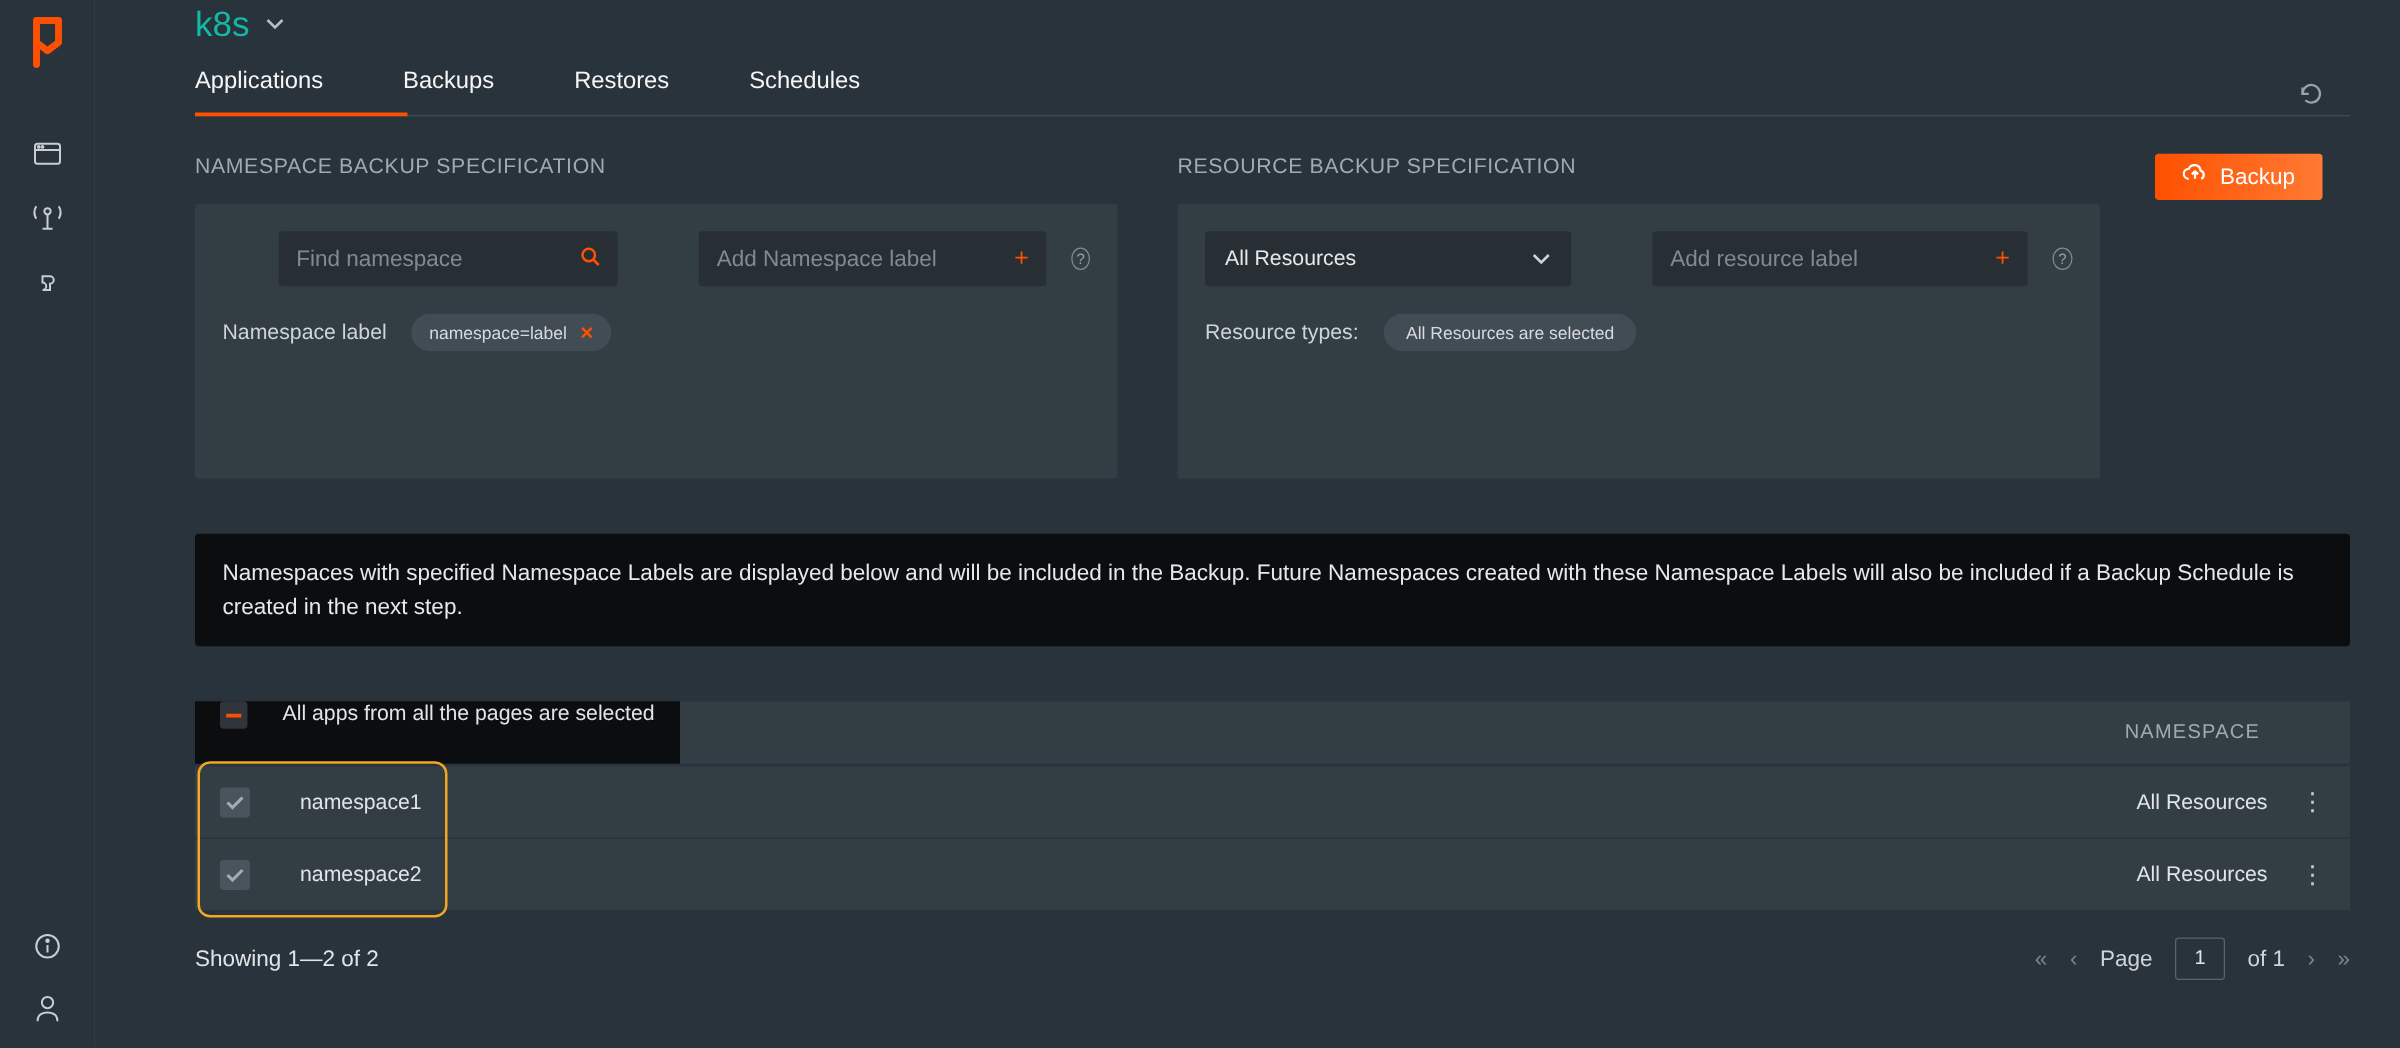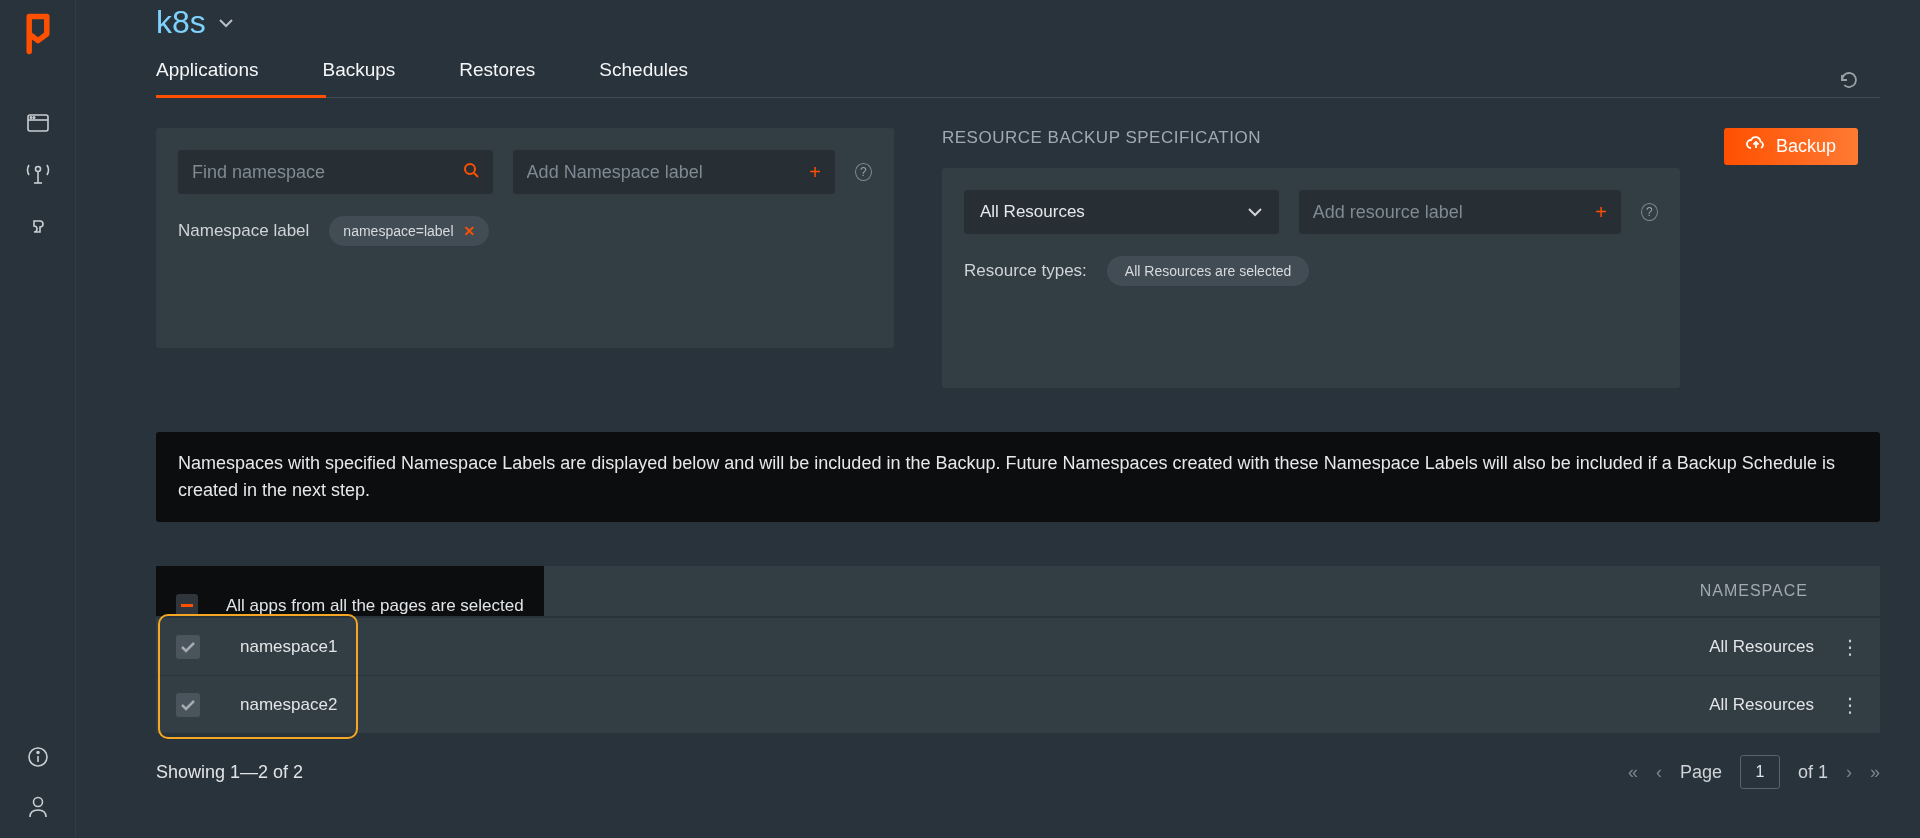--- a/index.html
+++ b/index.html
@@ -4,52 +4,52 @@
 <style>
   * { box-sizing: border-box; margin: 0; padding: 0; }
   html, body { width: 1920px; height: 838px; background: #29333b; font-family: "Helvetica Neue", Arial, sans-serif; color: #e6e8ea; overflow: hidden; }
   .app { display: flex; height: 100%; }
   .side-rail { width: 76px; background: #29333b; display:flex; flex-direction:column; align-items:center; padding-top:12px; gap:24px; border-right:1px solid rgba(255,255,255,0.04);}
   .side-rail .logo { width:28px; height:44px; margin-bottom:30px; }
   .side-rail .rail-icon { width:26px; height:26px; display:flex; align-items:center; justify-content:center; color:#c9ced2; cursor:pointer;}
   .side-rail .spacer { flex:1; }
   .main { flex:1; padding: 0 40px 0 80px; position:relative; }
   .title-row { display:flex; align-items:center; gap:12px; padding-top:4px;}
-  .title-row h1 { font-size:32px; font-weight:400; color:#7dd3fc;}
+  .title-row h1 { font-size:28px; font-weight:400; color:#14b8a6;}
   .chev-down { color:#b9bfc4; }
   .tabs { display:flex; gap:64px; margin-top:18px; border-bottom:1px solid #414b53; position:relative;}
   .tab { font-size:19px; color:#f5f6f7; padding:0 0 16px 0; cursor:pointer; }
   .tab.active::after { content:""; position:absolute; left:0; right:0; bottom:-1px; height:3px; background:transparent;}
   .tab-underline { position:absolute; bottom:-1px; left:0; width:170px; height:3px; background:#fe5000;}
   .refresh { position:absolute; right:20px; top:10px; color:#9aa2a8; cursor:pointer;}
   .spec-row { display:flex; gap:48px; margin-top:30px; align-items:flex-start;}
   .spec-title { font-size:17px; letter-spacing:0.5px; color:#a1aab1; margin-bottom:20px; }
   .panel { background:#333d44; border-radius:3px; padding:22px 22px 60px 22px; }
   .ns-panel { width:738px; height:220px; }
   .res-panel { width:738px; height:220px; }
   .backup-btn { display:flex; align-items:center; gap:10px; background:linear-gradient(90deg,#fe5000 0%,#ff7a33 100%); color:#fff; font-size:18px; padding:8px 22px; border-radius:3px; cursor:pointer; position:absolute; right:20px; top:0;}
   .row-flex { display:flex; gap:20px; align-items:center;}
-  .input-box { background:#272f35; border-radius:3px; height:44px; display:flex; align-items:center; padding:0 14px; position:relative;}
+  .input-box { background:#272f35; border-radius:3px; height:44px; display:flex; align-items:center; padding:0 14px; position:relative;margin-left:45px;}
   .input-box input { background:transparent; border:none; outline:none; color:#cfd4d8; font-size:18px; width:100%;}
   .input-box input::placeholder { color:#7f8a92; }
   .search-ns { width:330px; }
   .add-ns-label { width:338px; }
   .search-icon { color:#fe5000; font-size:16px;}
   .plus-icon { color:#fe5000; font-size:20px; font-weight:300;}
   .help-icon { width:18px; height:18px; border:1.5px solid #7f8a92; border-radius:50%; display:flex; align-items:center; justify-content:center; font-size:12px; color:#9aa2a8; cursor:pointer;}
   .label-row { display:flex; align-items:center; gap:20px; margin-top:22px;}
   .field-label { font-size:17px; color:#cfd4d8;}
   .chip { background:#424c54; border-radius:20px; padding:7px 14px; display:flex; align-items:center; gap:10px; font-size:14px; color:#d7dbde;}
   .chip .x { color:#fe5000; font-size:14px; cursor:pointer; font-weight:600;}
   .dropdown { background:#272f35; width:330px; height:44px; display:flex; align-items:center; justify-content:space-between; padding:0 16px; border-radius:3px; cursor:pointer; font-size:17px;}
   .dropdown .caret { color:#cfd4d8;}
   .note { background:#0b0d0f; color:#e6e8ea; font-size:18px; line-height:1.5; padding:18px 22px; border-radius:3px; margin-top:44px;}
   .table-wrap { margin-top:44px; }
   .table-head { display:flex; align-items:center; background:#333d44; border-bottom:1px solid #29333b;}
-  .select-all { display:flex; align-items:flex-end; background:#0b0d0f; height:50px; padding:0 20px; gap:28px;}
+  .select-all { display:flex; align-items:flex-start; background:#0b0d0f; height:50px; padding:0 20px; gap:28px;}
   .indet { width:22px; height:22px; border-radius:3px; background:#2f353a; display:flex; align-items:center; justify-content:center;}
   .indet .dash { width:12px; height:3px; background:#fe5000;}
   .sel-text { font-size:17px; color:#e2e5e7;}
   .col-resources { margin-left:auto; padding-right:72px; font-size:16px; letter-spacing:1px; color:#a1aab1;}
   .tbody-border { border:2px solid #f5a623; border-radius:10px; width:200px; height:125px; position:absolute; pointer-events:none; }
   .table-row { display:flex; align-items:center; height:58px; border-top:1px solid #29333b; padding:0 20px; background:#333d44;text-align:center;}
   .check { width:24px; height:24px; border-radius:3px; background:#4a545c; display:flex; align-items:center; justify-content:center; margin-right:40px; cursor:pointer;}
   .check svg { stroke:#a5abb0;}
   .row-name { font-size:17px; color:#e2e5e7;}
   .row-res { margin-left:auto; font-size:17px; color:#e2e5e7;}
@@ -130,20 +130,21 @@
       <div class="refresh">
         <svg width="22" height="22" viewBox="0 0 22 22" fill="none" stroke="currentColor" stroke-width="1.8">
             <path d="M4 11 a7 7 0 1 1 2.3 5.2"></path>
             <polyline points="4,6 4,11 9,11"></polyline>
           </svg>
       </div>
     </div>
 
     <div class="spec-row">
       <div class="spec-col">
+        <div class="spec-title">NAMESPACE BACKUP SPECIFICATION</div>
         <div class="panel ns-panel">
           <div class="row-flex">
             <div class="input-box search-ns">
               <input placeholder="Find namespace" style="">
               <span class="search-icon">
                 <svg width="16" height="16" viewBox="0 0 16 16" fill="none" stroke="currentColor" stroke-width="2">
                     <circle cx="7" cy="7" r="5"></circle>
                     <line x1="11" y1="11" x2="15" y2="15"></line>
                   </svg>
               </span>

